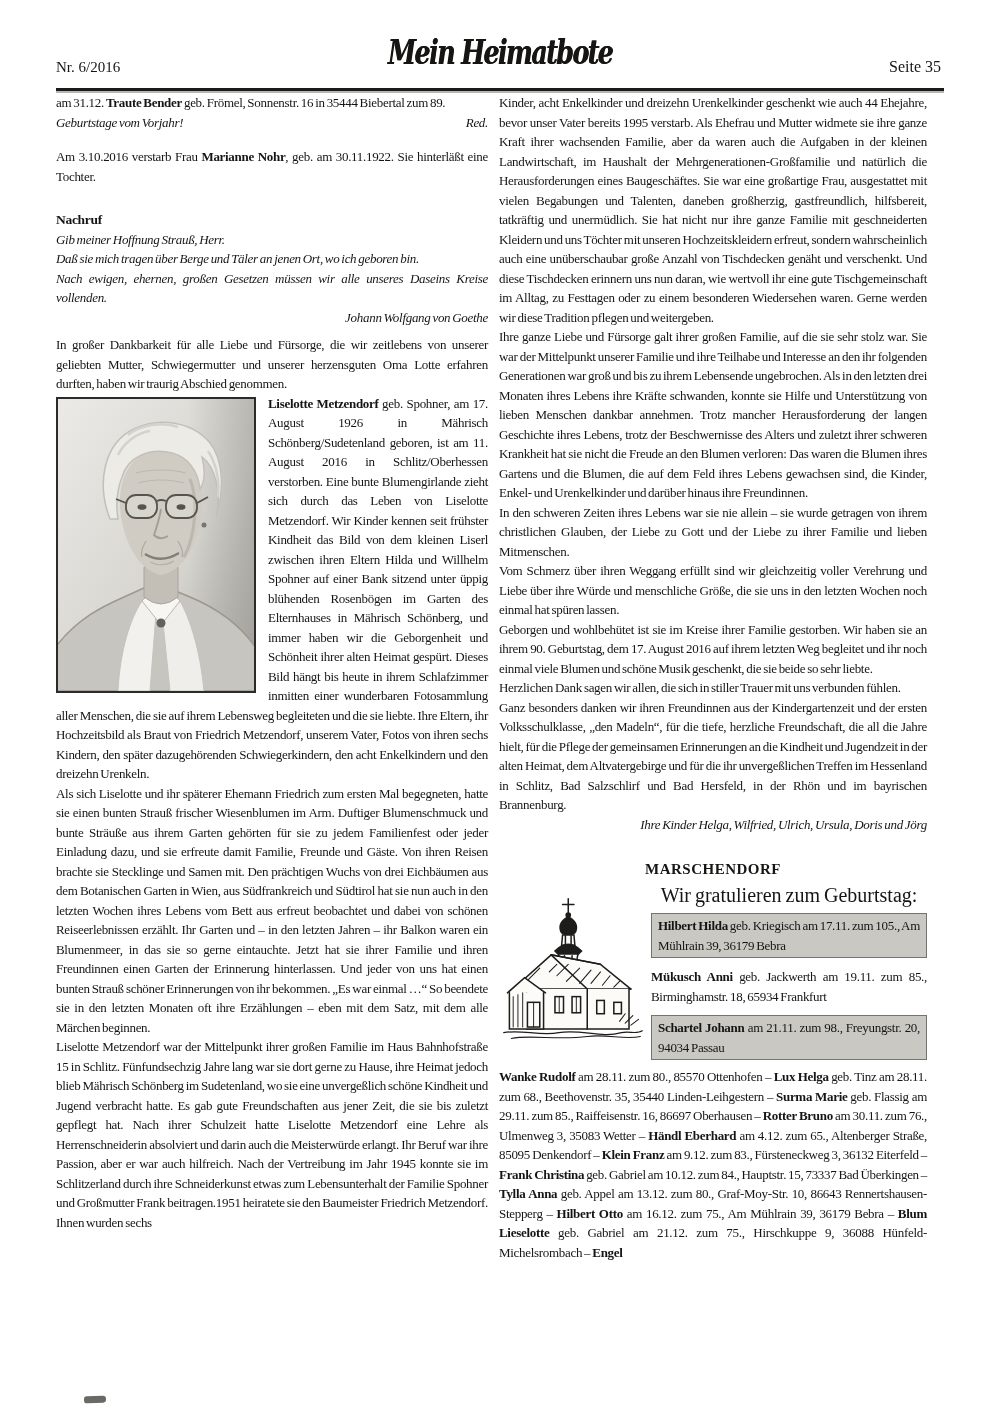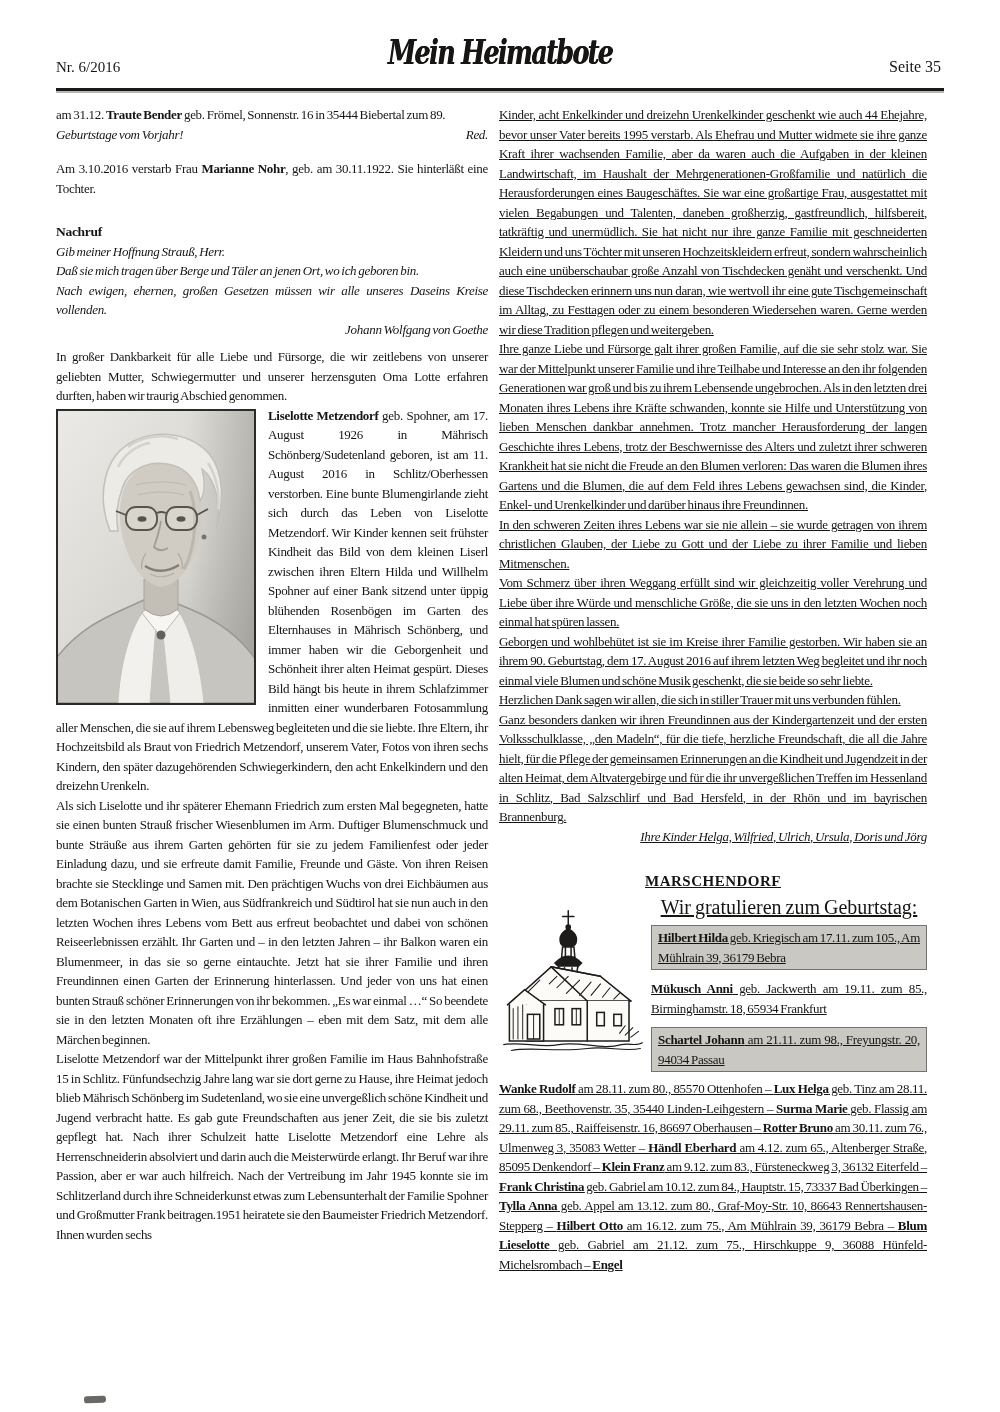--- a/index.html
+++ b/index.html
@@ -18,24 +18,24 @@
   .pageno{position:absolute;right:59px;bottom:12px;font-size:16px;}
   .masthead{
     position:absolute;left:50%;top:34px;transform:translateX(-50%);
     font-family:"DejaVu Serif", serif;
     font-weight:bold;font-style:italic;
     font-size:31px;letter-spacing:-2px;white-space:nowrap;
   }
   .masthead-inner{display:inline-block;transform:scaleX(.82) scaleY(1.08);text-shadow:.6px 0 0 currentColor;}
   .rule{height:3px;background:#1b1a18;margin:0 56px;box-shadow:0 2px 0 rgba(125,124,118,.55);}
   
-  .cols{display:flex;gap:11px;padding:14px 59px 0 56px;}
+  .cols{display:flex;gap:11px;padding:2px 59px 0 56px;}
   .col{font-size:13px;line-height:19.5px;text-align:justify;letter-spacing:-0.3px;word-spacing:-1px;hyphens:auto;}
   .col-left{width:432px;}
-  .col-right{width:428px;text-decoration:underline;}
+  .col-right{width:428px;}
   p{margin:0;}
   .b{font-weight:bold;}
   .bold-head{font-weight:bold;font-size:13.5px;}
   .ital{font-style:italic;}
   .right-align{text-align:right;}
   .note-line{display:flex;justify-content:space-between;font-style:italic;}
   .gap-s{height:8px;}
   .gap-m{height:15px;}
   .gap-l{height:24px;}
   

